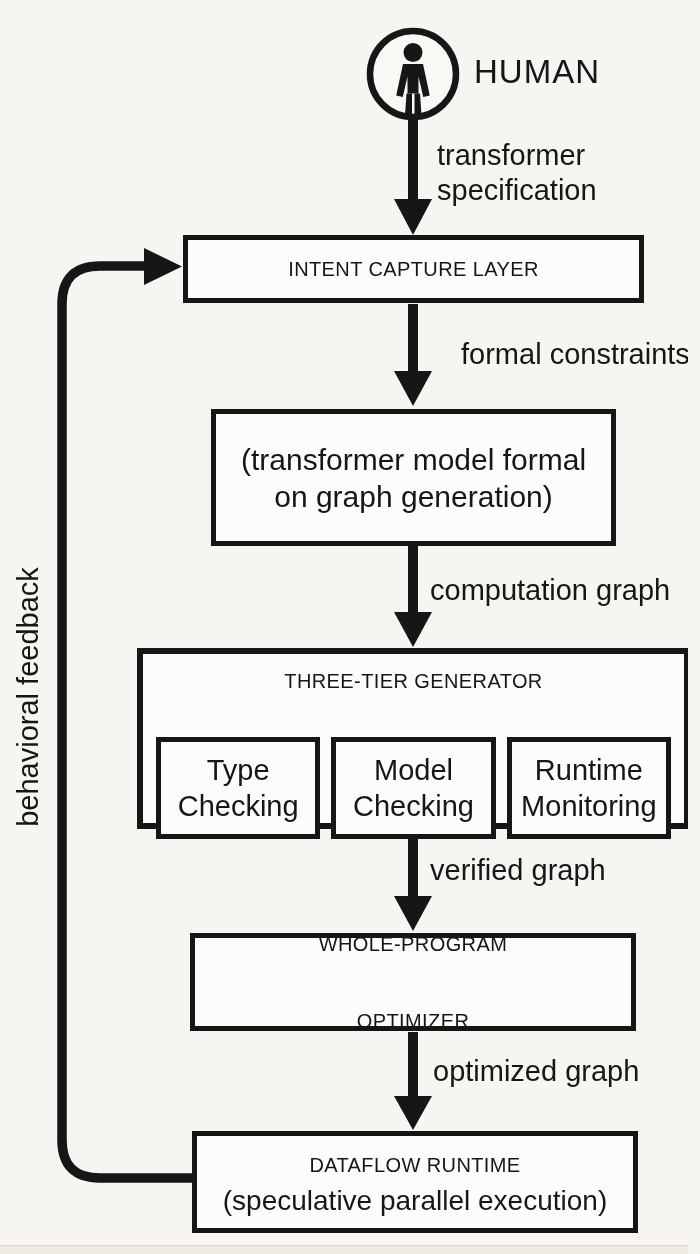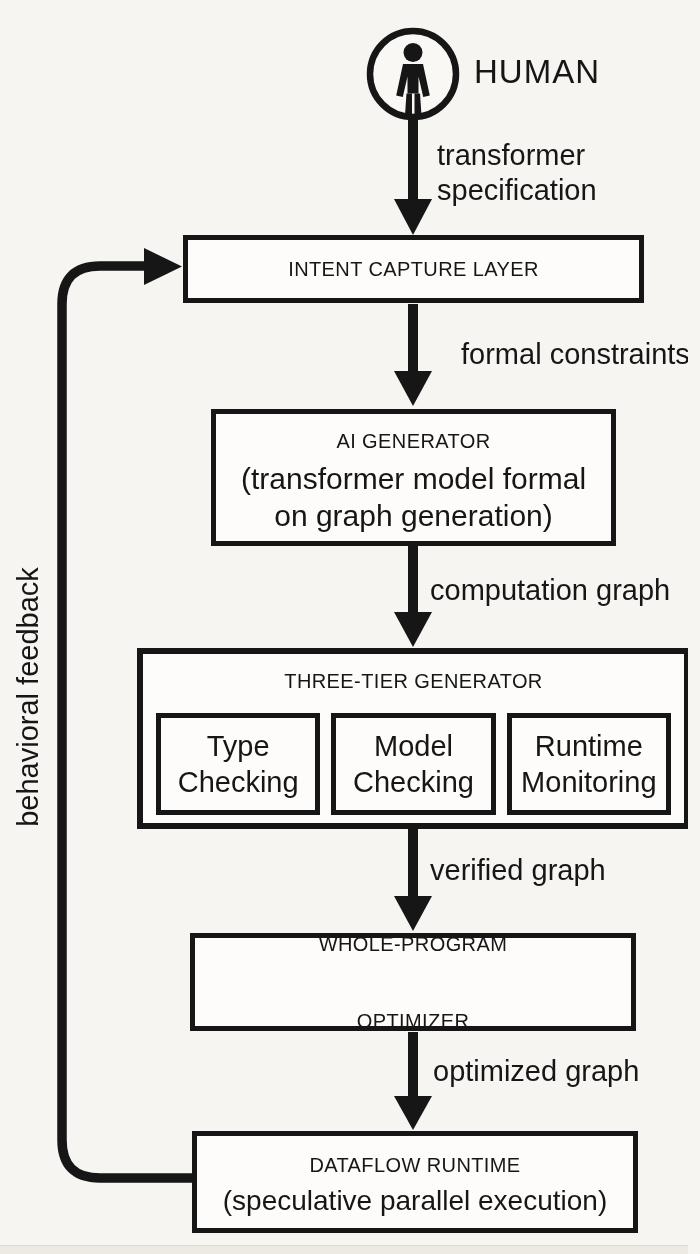--- a/index.html
+++ b/index.html
@@ -18,21 +18,21 @@
   .box-title{font-size:20px;line-height:38px;letter-spacing:.4px;white-space:nowrap;}
   .box-sub{font-size:30px;line-height:37px;white-space:nowrap;}
   #intent-box{left:183px;top:235px;width:461px;height:68px;}
   #ai-box{left:211px;top:409px;width:405px;height:137px;}
   #verifier-box{left:137px;top:648px;width:553px;height:181px;border-width:6px;justify-content:flex-start;padding-top:8px;}
   .tier-row{display:flex;gap:11px;box-sizing:border-box;width:100%;padding:0 13px;margin-top:13px;}
   .tier-box{
     flex:1;box-sizing:border-box;height:102px;
     background:#fdfcfa;border:5px solid #161616;
     display:flex;flex-direction:column;align-items:center;justify-content:center;
-    font-size:29px;line-height:36px;
+    font-size:29px;line-height:36px;margin-top:24px;
   }
   #optimizer-box{left:190px;top:933px;width:446px;height:98px;gap:39px;}
   #runtime-box{left:192px;top:1131px;width:446px;height:102px;padding:0 2px;}
   #runtime-box .box-sub{font-size:28px;line-height:34px;}
   .edge-label{position:absolute;font-size:29px;line-height:34px;white-space:nowrap;}
   #lbl-human{left:474px;top:53px;font-size:33px;line-height:38px;letter-spacing:1px;}
   #lbl-structured{left:437px;top:138px;white-space:normal;width:200px;line-height:35px;}
   #lbl-formal{left:432px;top:337px;margin-left:29px;}
   #lbl-computation{left:430px;top:573px;}
   #lbl-verified{left:430px;top:853px;}
@@ -97,21 +97,20 @@
   <div class="edge-label" id="lbl-computation">computation graph</div>
   <div class="edge-label" id="lbl-verified">verified graph</div>
   <div class="edge-label" id="lbl-optimized">optimized graph</div>
   <div class="edge-label" id="lbl-feedback">behavioral feedback</div>
 
   <div class="box" id="intent-box">
     <div class="box-title">INTENT CAPTURE LAYER</div>
   </div>
 
   <div class="box" id="ai-box">
-    <div class="box-title">AI GENERATOR</div>
     <div class="box-sub">(transformer model formal</div>
     <div class="box-sub">on graph generation)</div>
   </div>
 
   <div class="box" id="verifier-box">
     <div class="box-title">THREE-TIER GENERATOR</div>
     <div class="tier-row">
       <div class="tier-box">
         <span>Type</span>
         <span>Checking</span>

